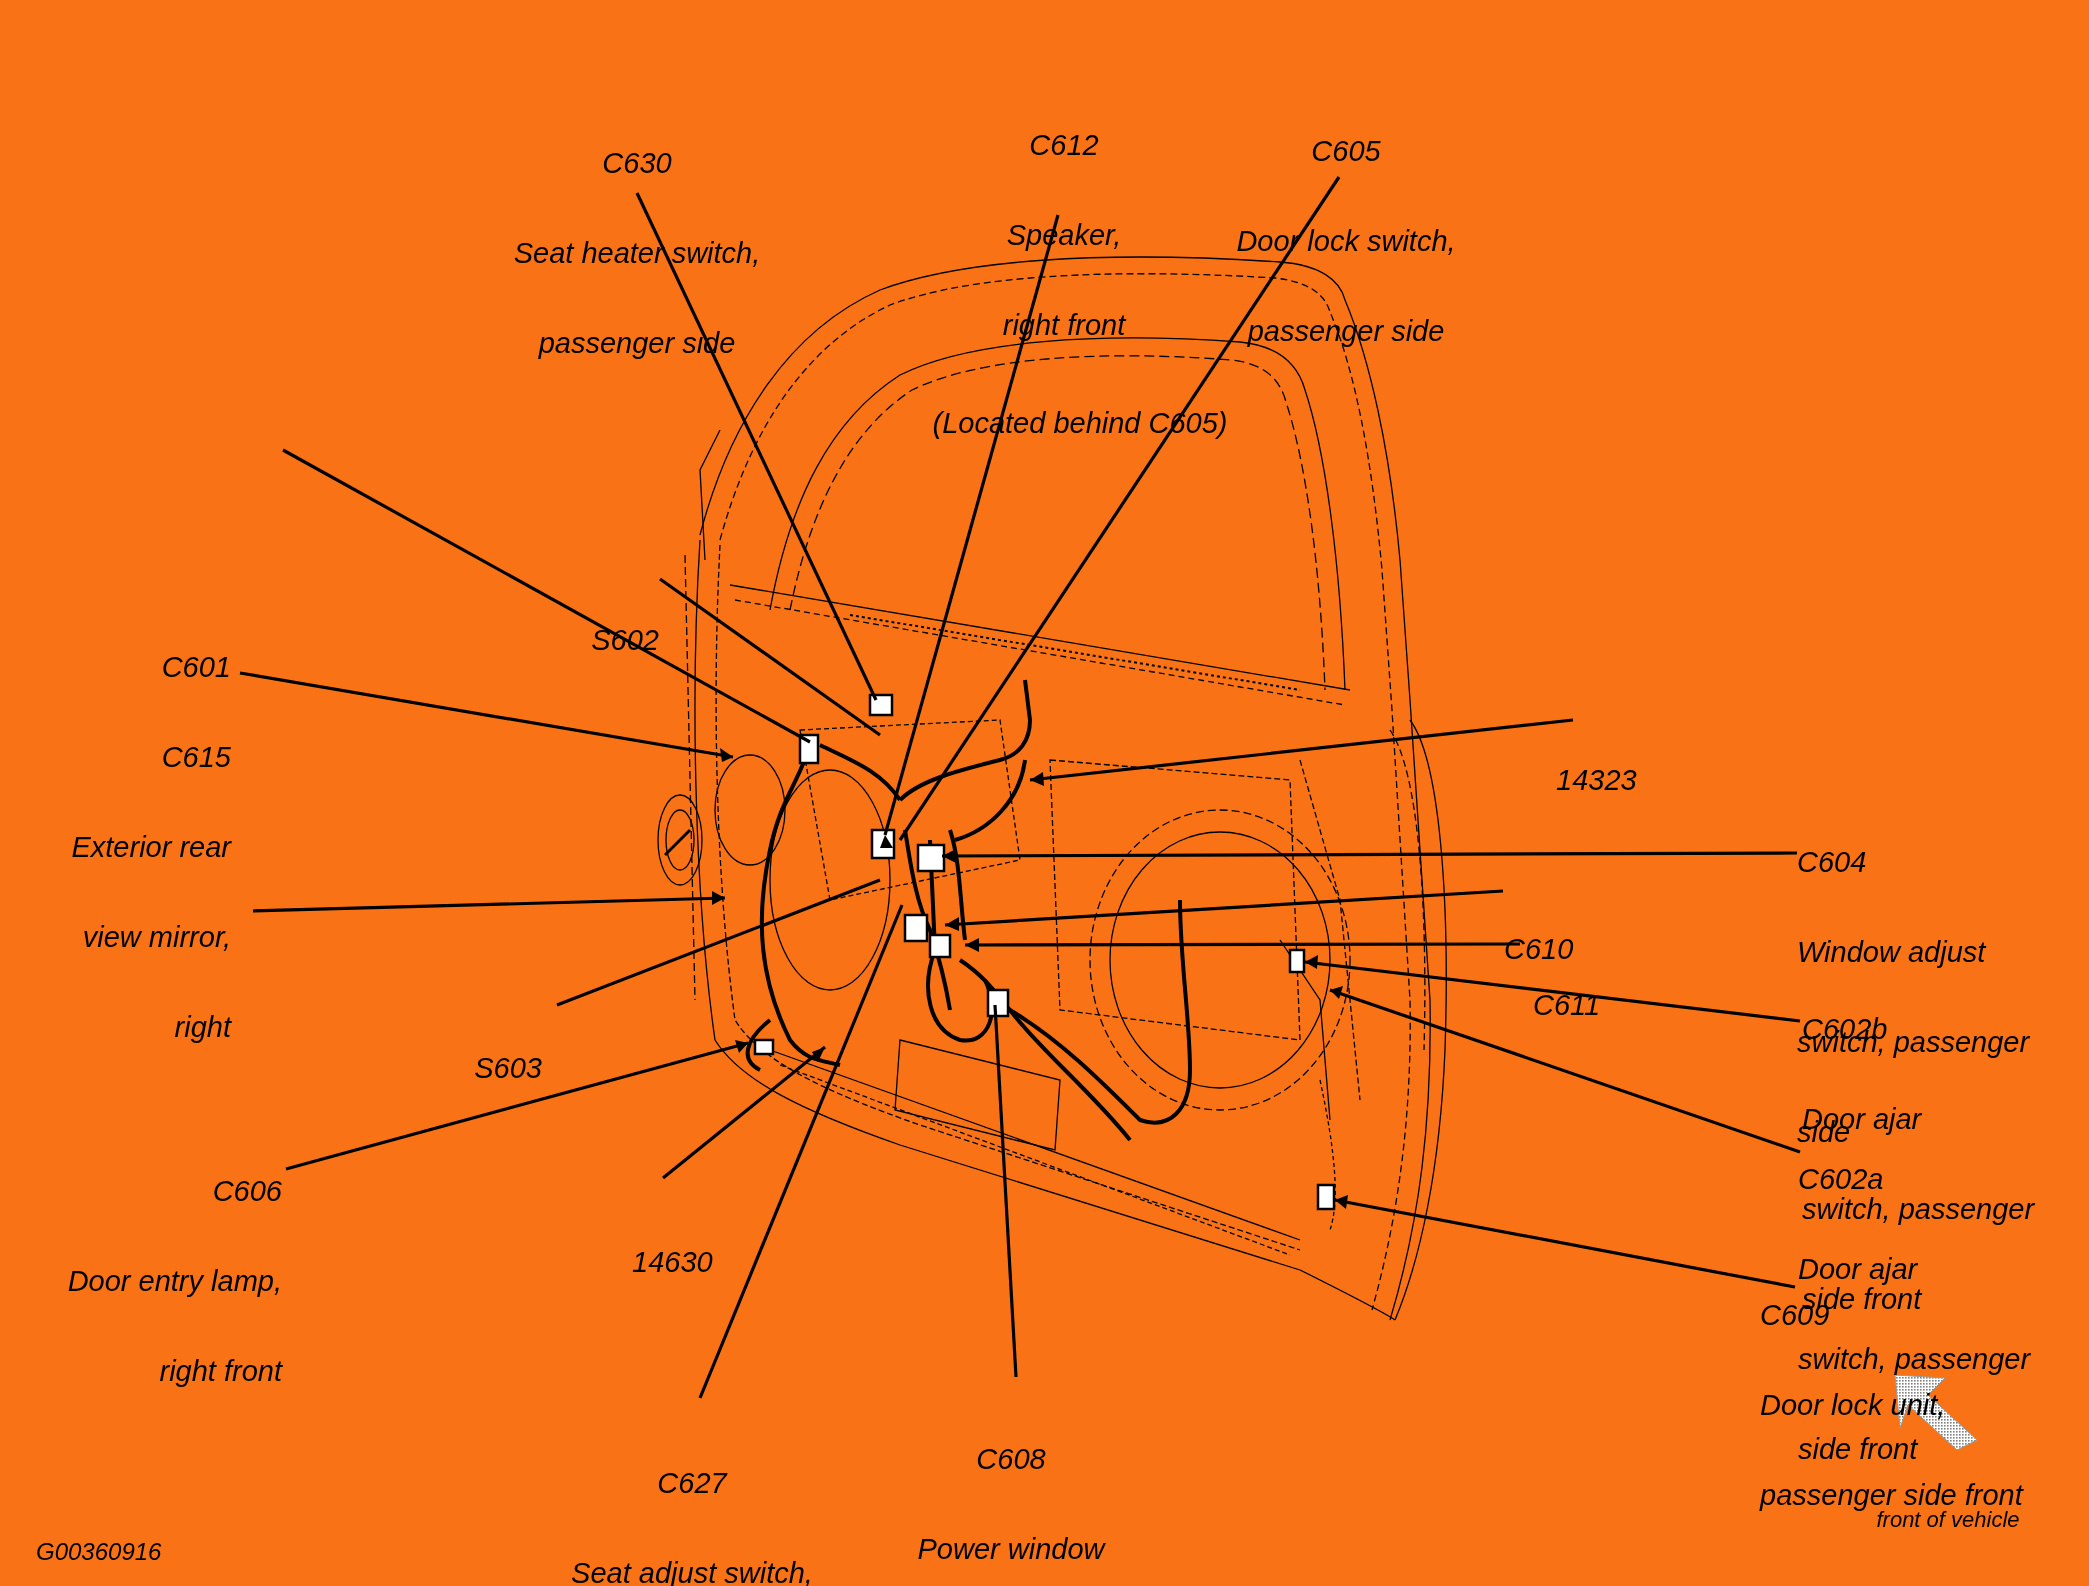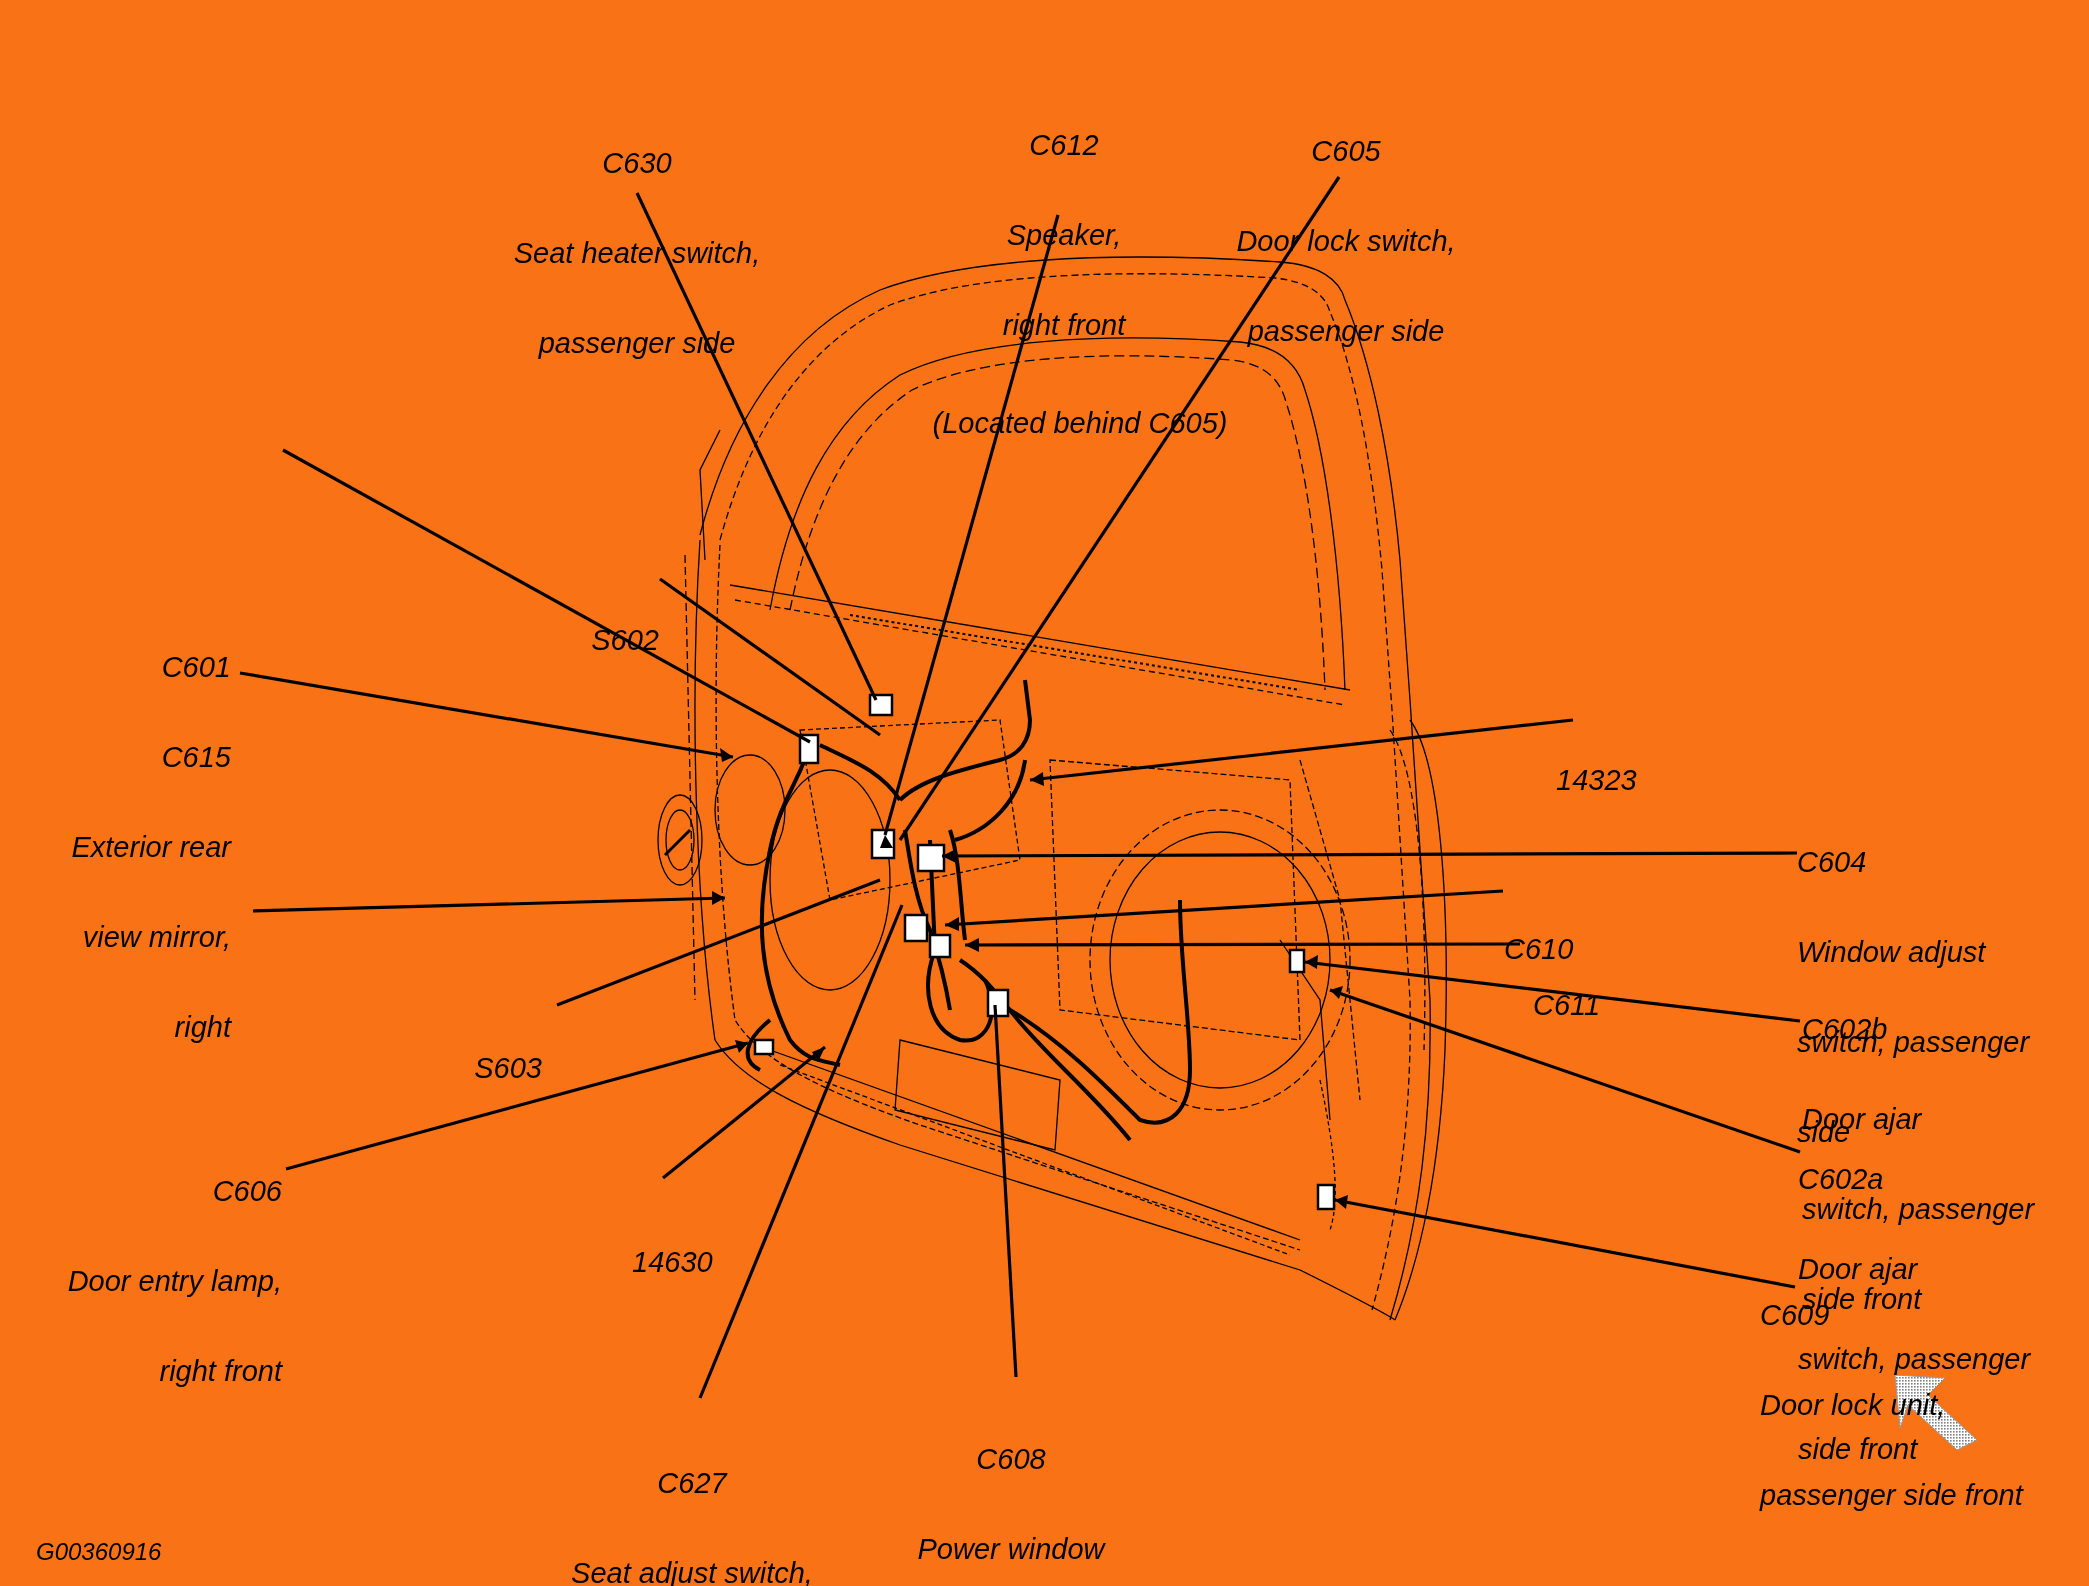--- a/index.html
+++ b/index.html
@@ -233,18 +233,21 @@
     
   </div>
 
   <div class="lbl al-c" style="left:1011px; top:1384px;">
     <span class="line">C608</span>
     <span class="line">Power window</span>
     
     
   </div>
 
+  <div class="lbl al-c small" style="left:1948px; top:1460px;">
+    <span class="line">front of vehicle</span>
+  </div>
 
   <div class="lbl al-l fig-id" style="left:36px; top:1487px;">
     <span class="line">G00360916</span>
   </div>
 
 </div>
 
 </body></html>

